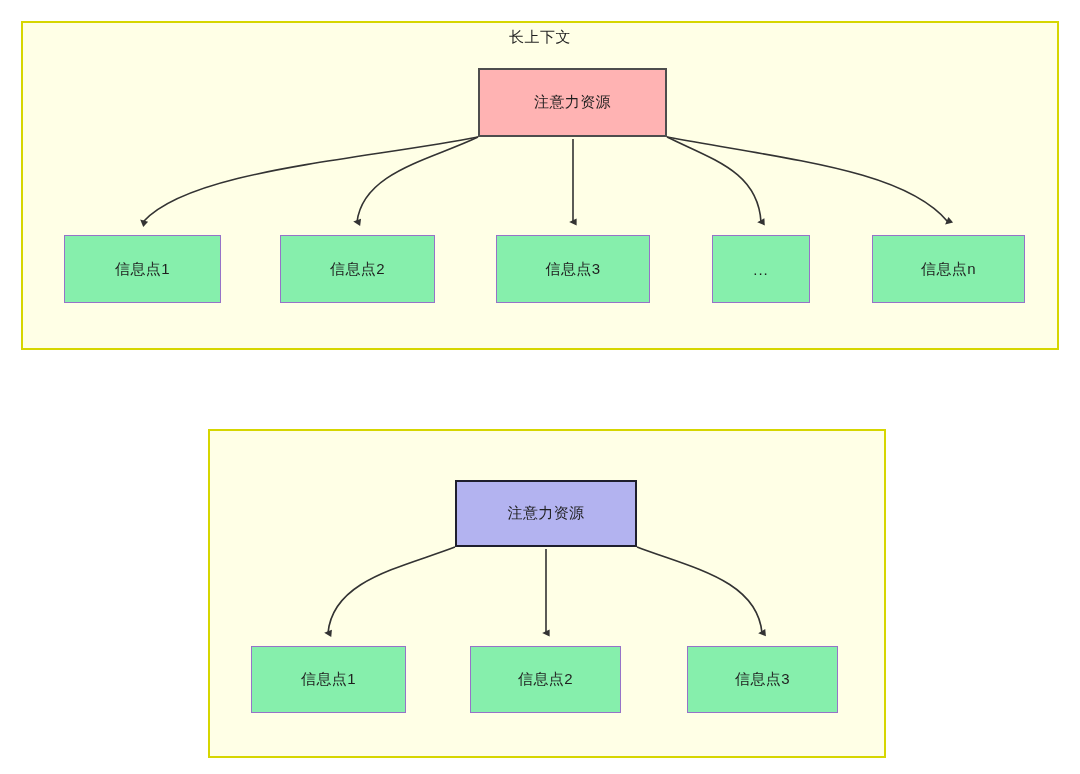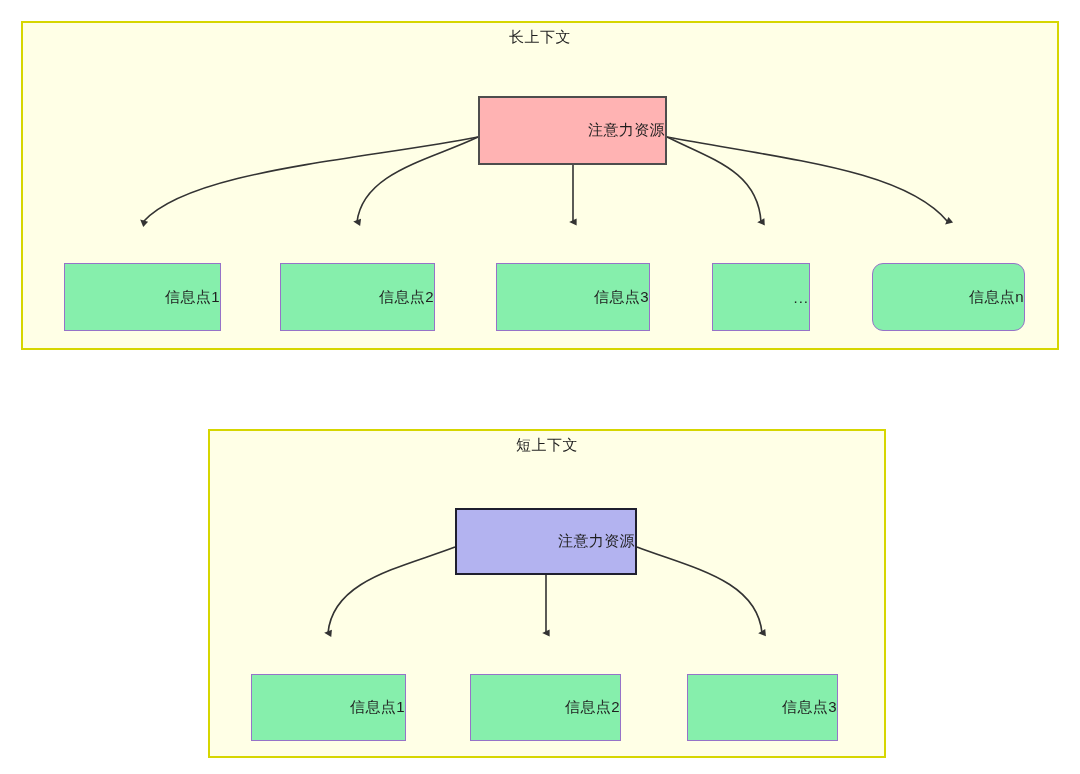--- a/index.html
+++ b/index.html
@@ -43,26 +43,25 @@
     font-size: 15px;
     color: #1f1f1f;
     letter-spacing: 0.5px;
     white-space: nowrap;
   }
   .node {
     position: absolute;
     box-sizing: border-box;
     display: flex;
     align-items: center;
-    justify-content: flex-end;
+    justify-content: center;
     font-size: 15px;
     color: #1f1f1f;
     letter-spacing: 0.4px;
     white-space: nowrap;
-    margin-top: 28px;
   }
   .node-attn-long {
     background: #ffb3b3;
     border: 2px solid #4d4d4d;
   }
   .node-attn-short {
     background: #b3b3f0;
     border: 2px solid #1f1f2e;
   }
   .node-info {
@@ -114,28 +113,27 @@
   </div>
 
   <div class="node node-info" style="left:496px; top:235px; width:154px; height:68px;">
     <span>信息点3</span>
   </div>
 
   <div class="node node-info node-ellipsis" style="left:712px; top:235px; width:98px; height:68px;">
     <span>...</span>
   </div>
 
-  <div class="node node-info" style="left:872px; top:235px; width:153px; height:68px;border-radius:11px;">
+  <div class="node node-info" style="left:872px; top:235px; width:153px; height:68px;">
     <span>信息点n</span>
   </div>
 
   <div class="grp-container" style="left:208px; top:429px; width:678px; height:329px;">
   </div>
 
-  <div class="grp-title" style="left:208px; top:436px; width:678px;">短上下文</div>
 
   <svg class="diagram-layer" viewBox="0 0 1080 774">
     <defs>
       <marker id="arrowhead-short" markerWidth="9" markerHeight="9" refX="4.2" refY="4.2" orient="auto" markerUnits="userSpaceOnUse">
         <path d="M 0.6 0.6 L 7.8 0.6 L 4.2 8 Z" fill="#333333"></path>
       </marker>
     </defs>
 
     <path d="M 455 547 C 400 568, 333 580, 328 633" fill="none" stroke="#333333" stroke-width="1.6" marker-end="url(#arrowhead-short)"></path>
 

